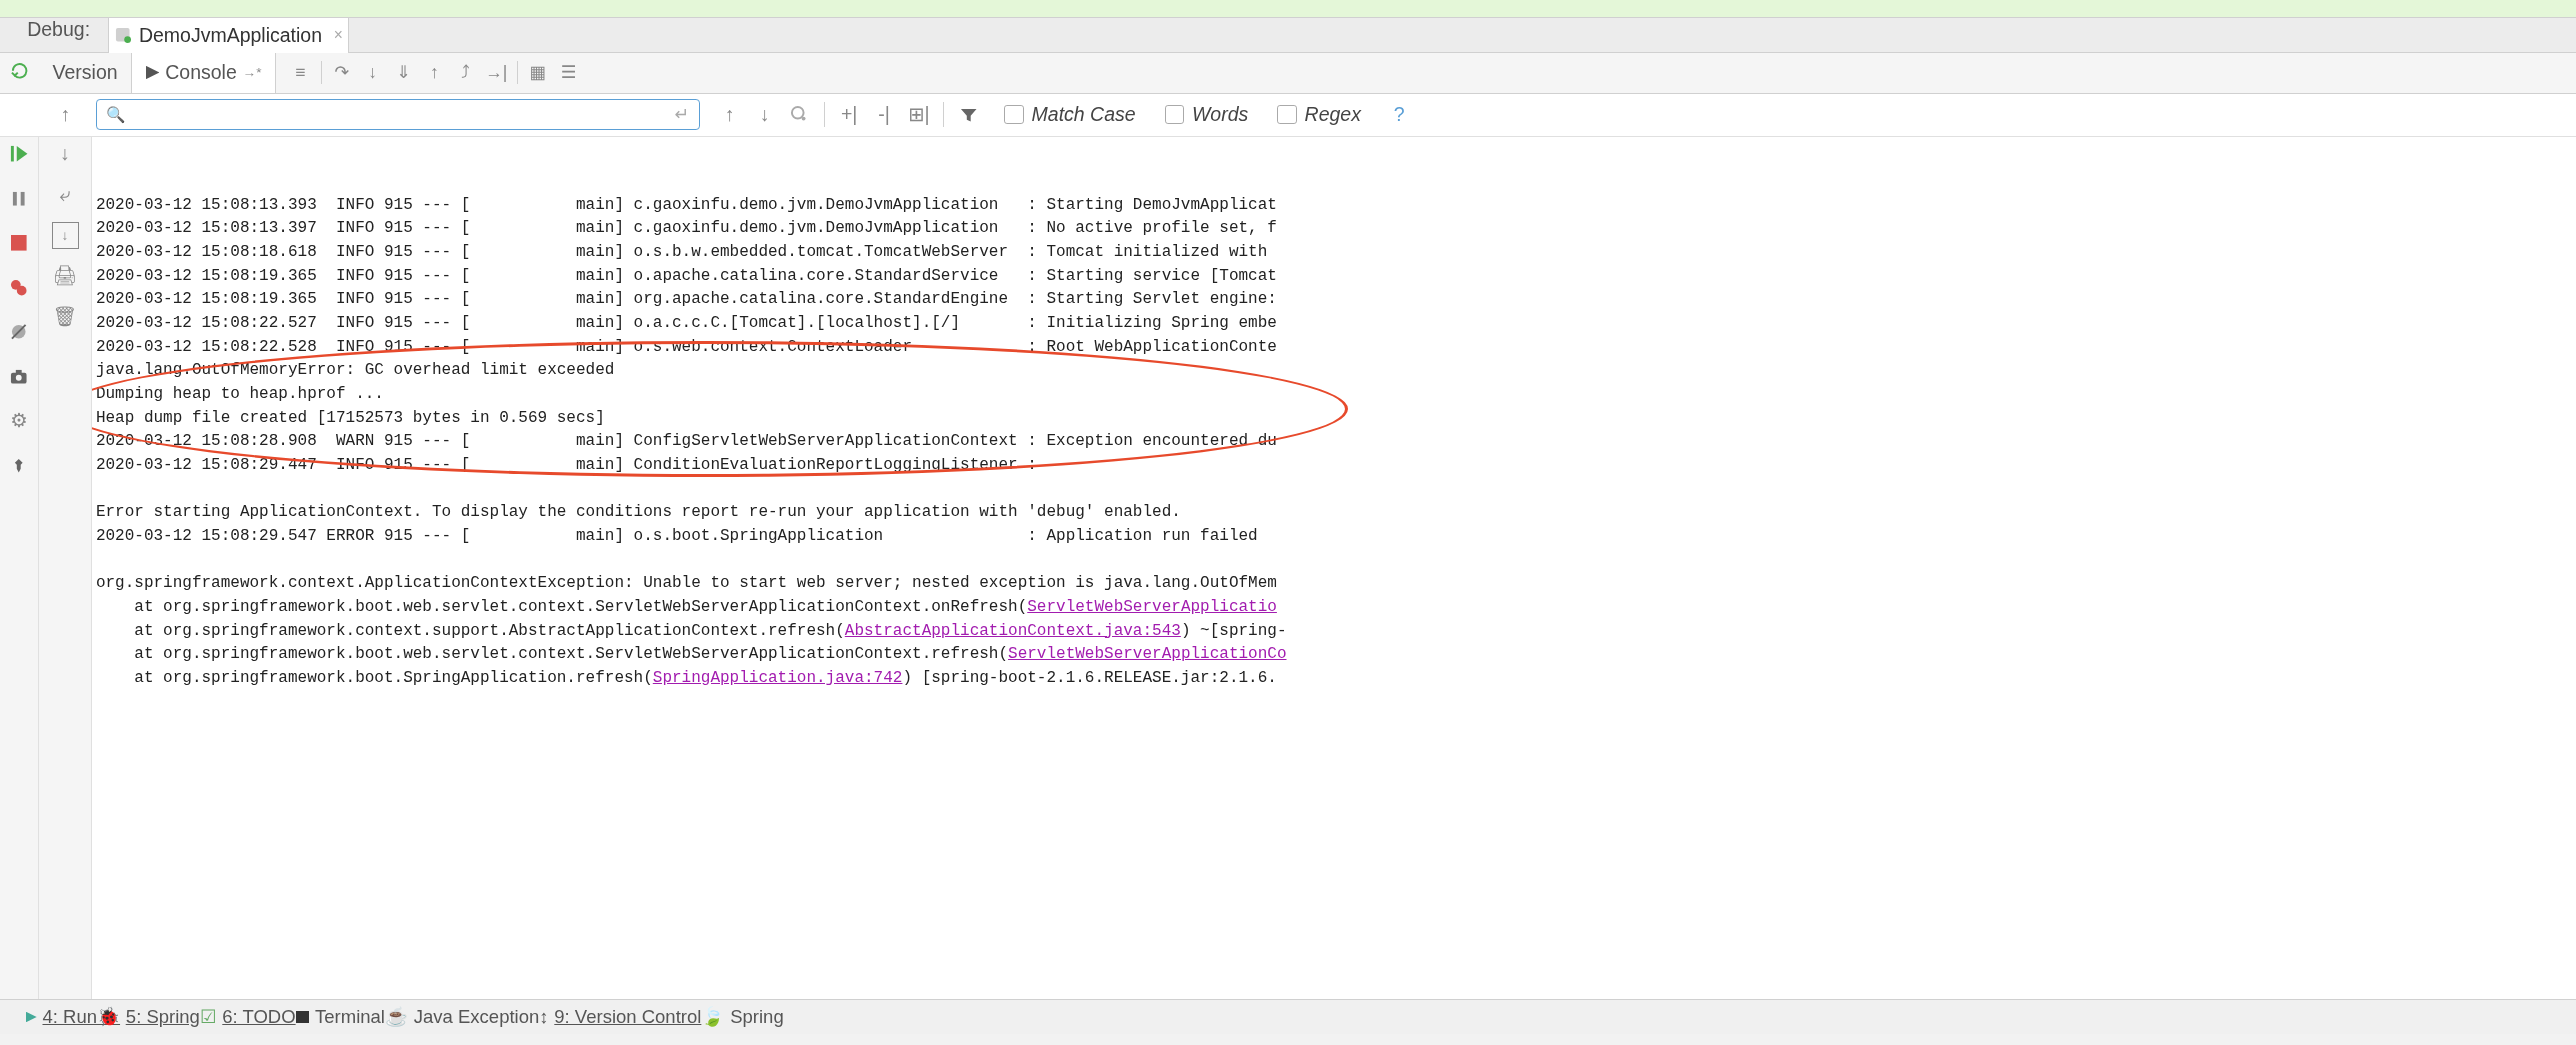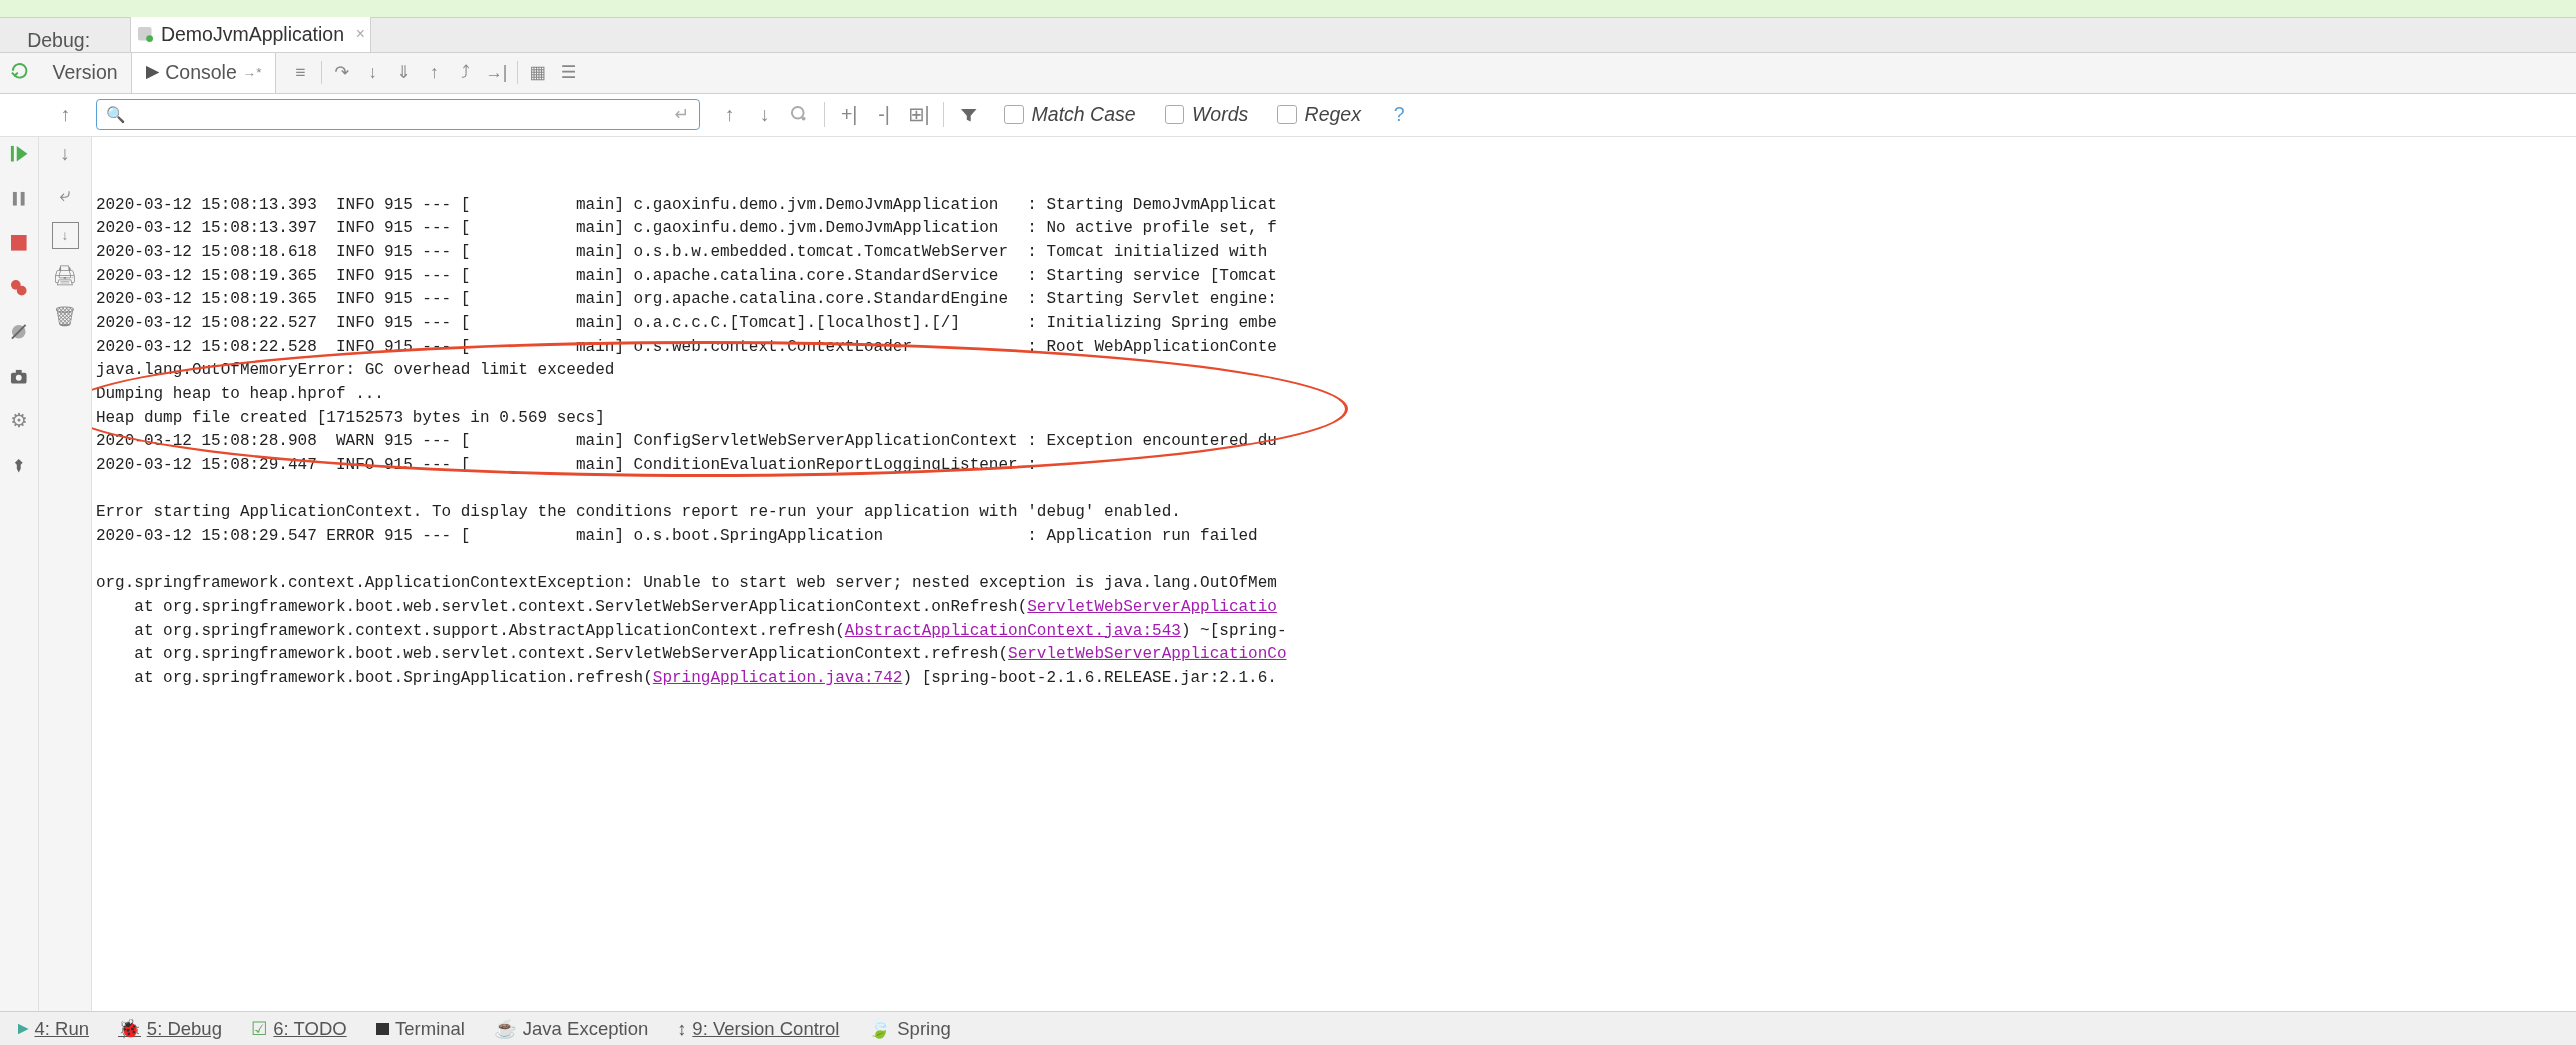--- a/index.html
+++ b/index.html
@@ -1,20 +1,20 @@
 <!DOCTYPE html>
 <html><head>
 <meta charset="utf-8">
 <style>
 * { margin: 0; padding: 0; box-sizing: border-box; }
 body { font-family: -apple-system, BlinkMacSystemFont, "Segoe UI", sans-serif; font-size: 12.7px; background: #f2f2f2; overflow: hidden; width: 2576px; height: 1046px; position: relative; }
 
 .top-green-bar { background: #e4f7d8; height: 17.5px; border-bottom: 1px solid #d0d0d0; }
 
-.tab-bar { background: #ececec; height: 35px; border-bottom: 1px solid #d0d0d0; display: flex; align-items: flex-end; padding-left: 9.7px; gap: 22px; }
+.tab-bar { background: #ececec; height: 35px; border-bottom: 1px solid #d0d0d0; display: flex; align-items: flex-start; padding-left: 9.7px; }
 .tab-label { color: #555; padding: 0 17.5px; font-size: 19.5px; }
 .tab-active { background: #fff; height: 35px; display: flex; align-items: center; padding: 0 5px; border-right: 1px solid #d0d0d0; border-left: 1px solid #d0d0d0; font-size: 19.5px; color: #333; }
 .tab-icon-app { width: 17.5px; height: 17.5px; margin-right: 7.8px; display: inline-flex; align-items: center; justify-content: center; }
 .tab-close { margin-left: 11.7px; color: #aaa; font-size: 15.6px; }
 
 .toolbar-row { background: #f5f5f5; height: 41px; border-bottom: 1px solid #d0d0d0; display: flex; align-items: center; }
 .left-gutter { width: 39px; display: flex; align-items: center; justify-content: center; height: 100%; }
 .rerun-icon { color: #4caf50; }
 
 .tabs-inner { display: flex; align-items: center; height: 100%; }
@@ -46,21 +46,21 @@
 .side-gutter-far { width: 39px; background: #f5f5f5; border-right: 1px solid #e0e0e0; display: flex; flex-direction: column; align-items: center; padding-top: 3.9px; gap: 17.5px; }
 .side-gutter-near { width: 53px; background: #f5f5f5; border-right: 1px solid #e0e0e0; display: flex; flex-direction: column; align-items: center; padding-top: 3.9px; gap: 13.6px; }
 .gutter-icon { width: 27px; height: 27px; display: flex; align-items: center; justify-content: center; color: #888; font-size: 19.5px; }
 .gutter-icon.red { color: #d9534f; }
 
 .console-output { flex: 1; padding: 9.7px 3.9px; font-family: Menlo, Monaco, "Courier New", monospace; font-size: 16px; line-height: 1.48; color: #222; white-space: pre; overflow: hidden; position: relative; }
 .console-output .link { color: #a21caf; text-decoration: underline; }
 
 .circle-annotation { position: absolute; border: 3.4px solid #e74a2c; border-radius: 50%; pointer-events: none; }
 
-.bottom-bar { position: absolute; bottom: 0; left: 0; right: 0; height: 35px; background: #f0f0f0; border-top: 1px solid #d0d0d0; display: flex; align-items: center; padding-left: 18px; gap: 29px; }
+.bottom-bar { position: absolute; bottom: 12px; left: 0; right: 0; height: 35px; background: #f0f0f0; border-top: 1px solid #d0d0d0; display: flex; align-items: center; padding-left: 26px; }
 .bb-item { display: flex; align-items: center; gap: 5.8px; font-size: 18.5px; color: #555; }
 .bb-item.active { text-decoration: underline; }
 .bb-underline { text-decoration: underline; }
 .bb-play { width: 10.7px; height: 10.7px; background: #4a9; clip-path: polygon(0 0, 100% 50%, 0 100%); display: inline-block; }
 .bb-bug { color: #8a8; }
 .bb-check { color: #6a6; }
 .bb-term { width: 13.6px; height: 11.7px; background: #333; display: inline-block; }
 .bb-spring { color: #6db33f; }
 </style>
 </head>
@@ -220,21 +220,21 @@
   </div>
 </div>
 
 <div class="bottom-bar">
   <div class="bb-item">
     <span class="bb-play"></span>
     <span><span class="bb-underline">4: Run</span></span>
   </div>
   <div class="bb-item active">
     <span class="bb-bug">🐞</span>
-    <span><span class="bb-underline">5: Debug</span></span>
+    <span><span class="bb-underline">5: Spring</span></span>
   </div>
   <div class="bb-item">
     <span class="bb-check">☑</span>
     <span><span class="bb-underline">6: TODO</span></span>
   </div>
   <div class="bb-item">
     <span class="bb-term"></span>
     <span>Terminal</span>
   </div>
   <div class="bb-item">

